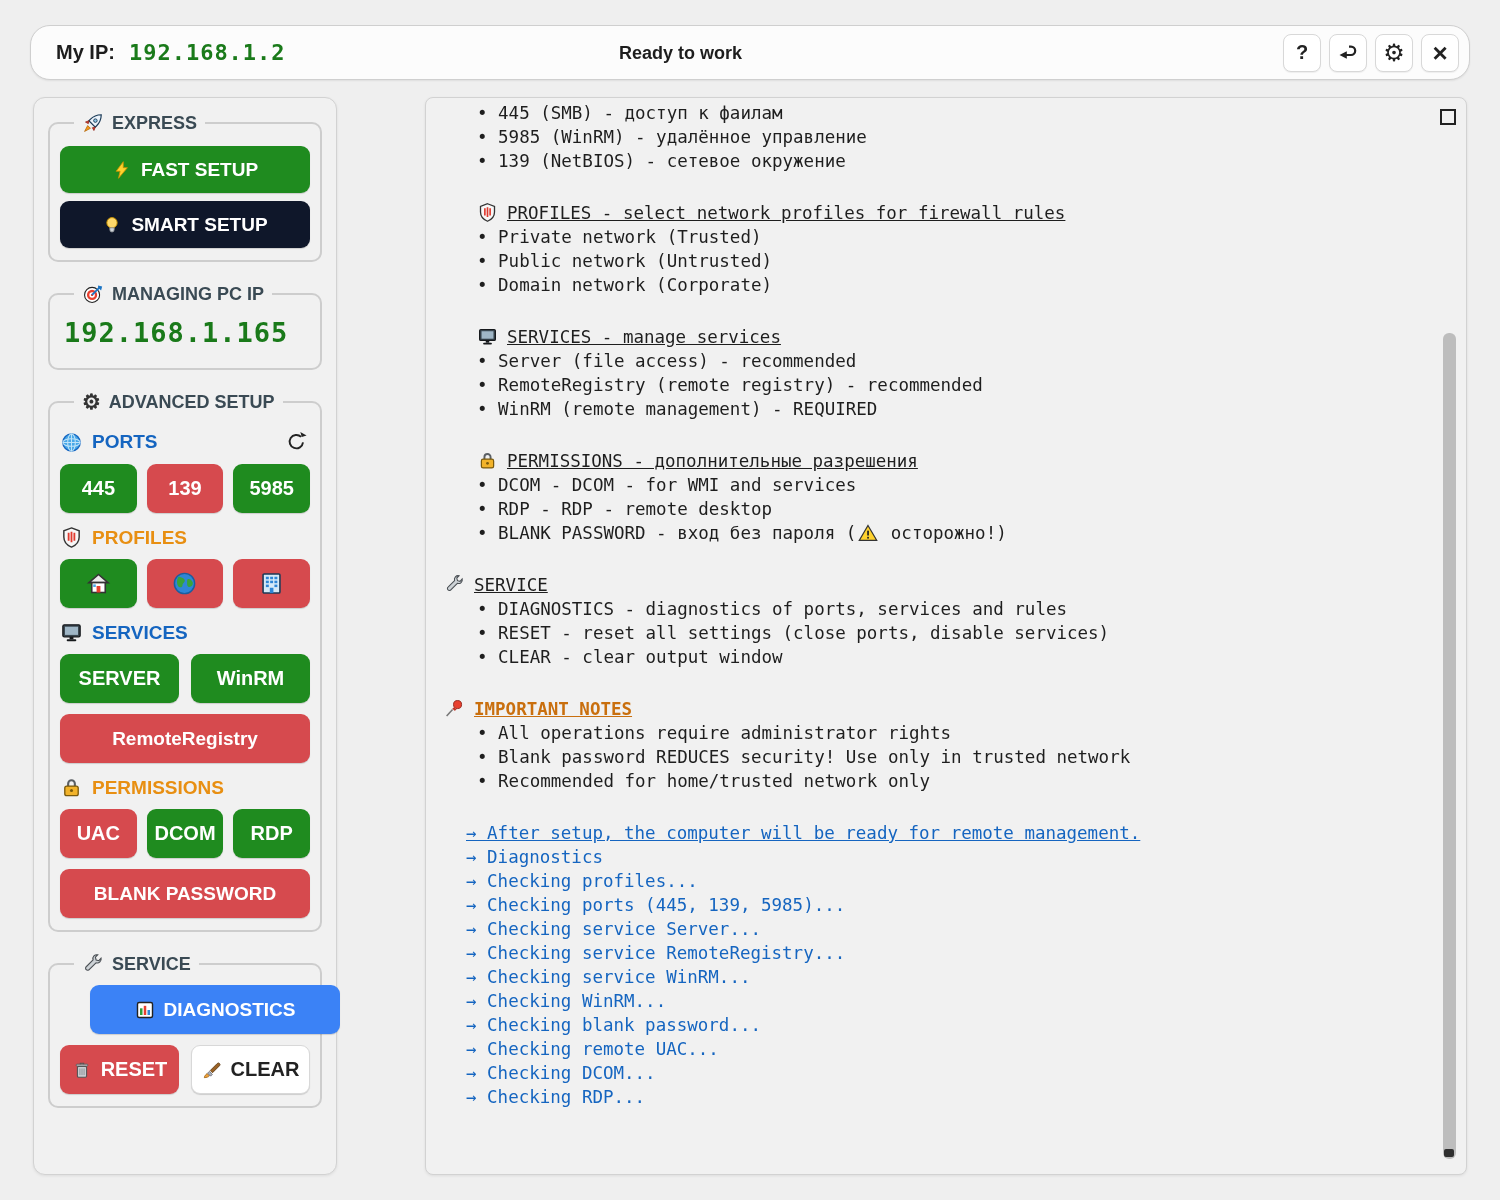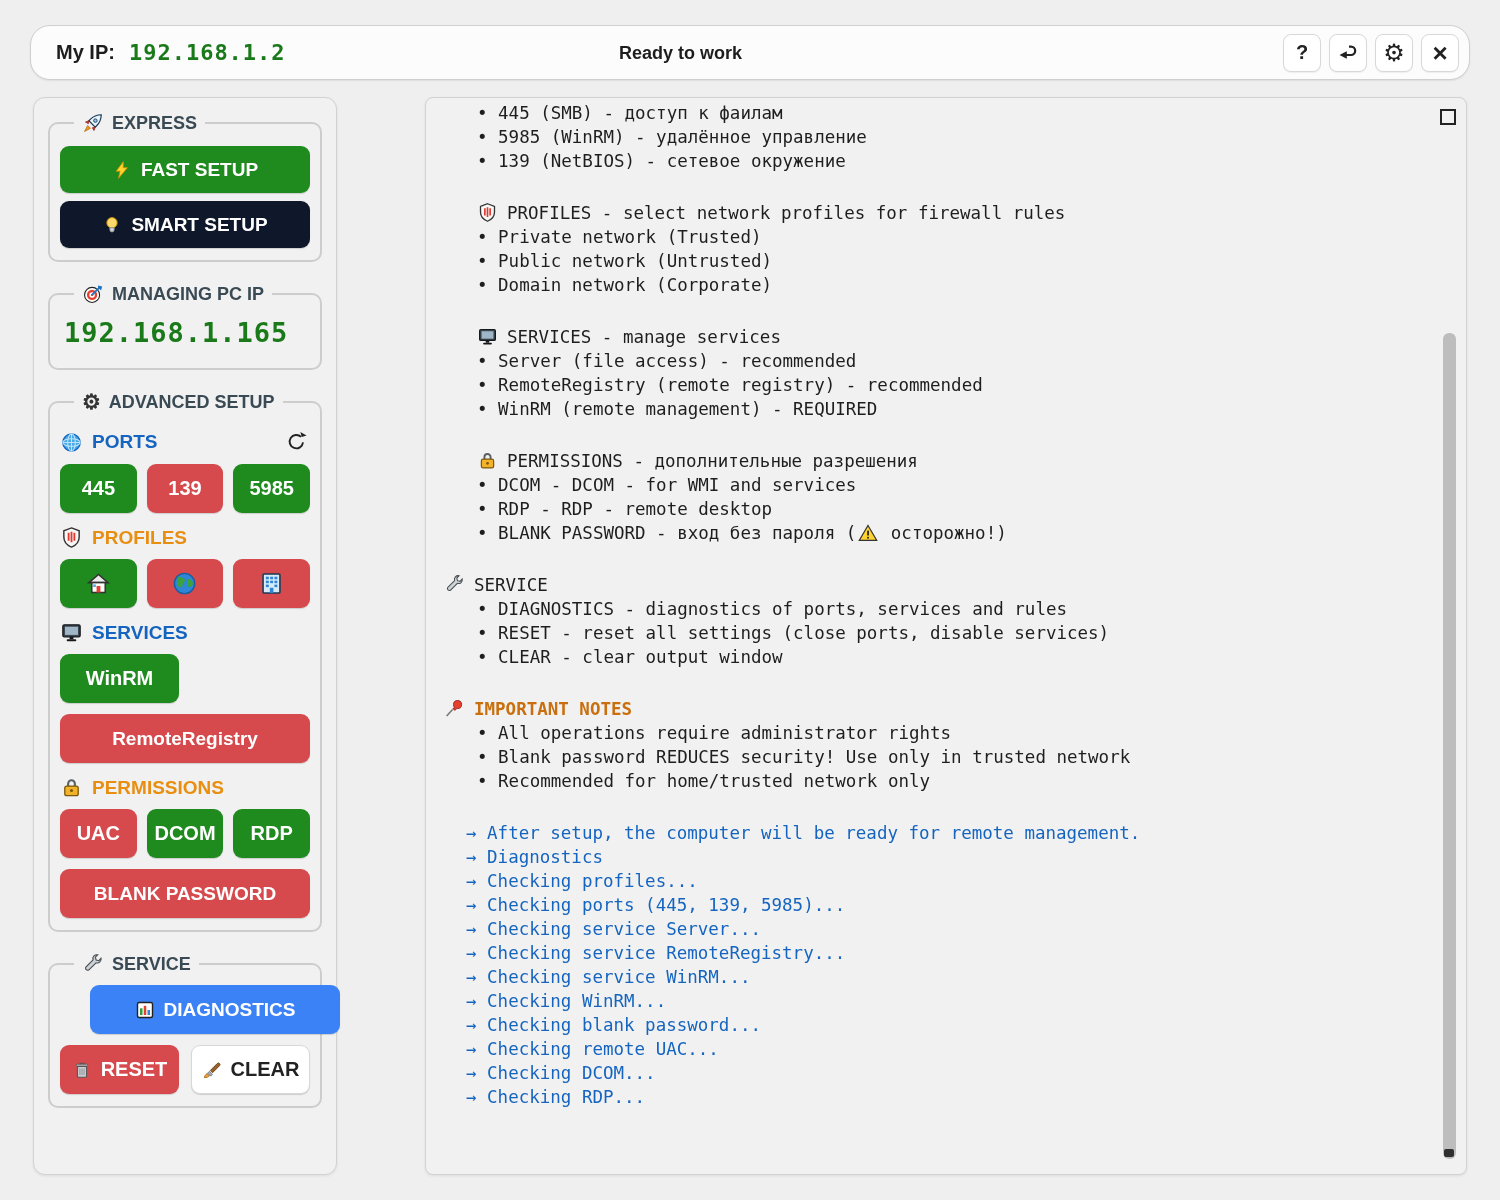--- a/index.html
+++ b/index.html
@@ -81,21 +81,21 @@
     margin:8px 0 8px 4px; letter-spacing:1px;
   }
   .btn-ic { width:20px; height:20px; }
   .btn-ic-lg { width:27px; height:27px; }
   
   .console-text {
     padding:5px 40px 0 16px; margin-top:-2px;
     font-family:"DejaVu Sans Mono", monospace; font-size:17.5px;
   }
   .cl { line-height:24px; color:#1e1e1e; white-space:pre; }
-  .cl.gap { margin-top:28px; }
+  .cl.gap { margin-top:28px;text-decoration:underline; }
   .cl.ind { padding-left:35px; }
   .cl.hdr0 { padding-left:2px; }
   .cl.blue { color:#1565c0;margin-left:24px; }
   .cl.onotes { color:#c96f0e; font-weight:bold; }
   .ic { width:21px; height:21px; vertical-align:-4px; margin-right:9px; display:inline-block; }
   .ic-inline { width:20px; height:20px; vertical-align:-4px; margin:0 2px; display:inline-block; }
   .popout {
     position:absolute; top:11px; right:10px; width:12px; height:12px;
     border:2px solid #222; background:transparent; cursor:pointer;
   }
@@ -320,20 +320,21 @@
       </button>
     </div>
 
     <div class="subhead blue">
       <svg class="sh-ic">
           <use href="#i-monitor"></use>
         </svg>
       <span>SERVICES</span>
     </div>
     <div class="row2">
+      <button class="btn green">SERVER</button>
       <button class="btn green">WinRM</button>
     </div>
     <button class="btn red full">RemoteRegistry</button>
 
     <div class="subhead orange">
       <svg class="sh-ic">
           <use href="#i-lock"></use>
         </svg>
       <span>PERMISSIONS</span>
     </div>

